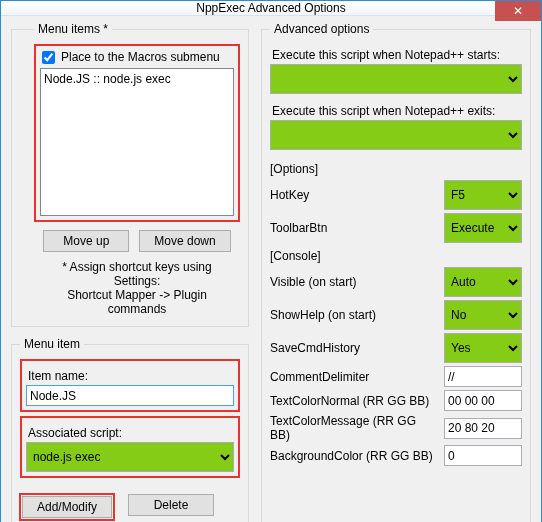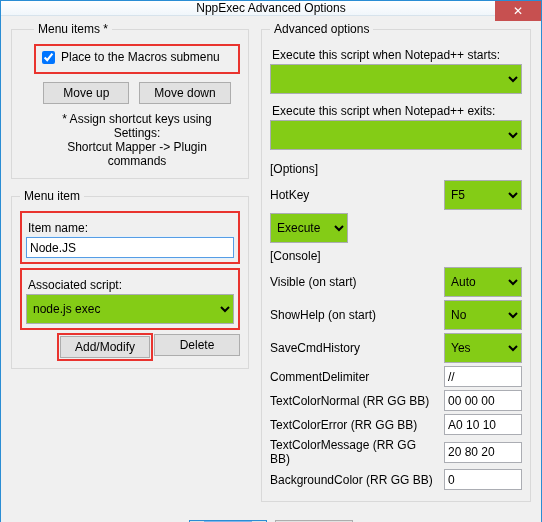--- a/index.html
+++ b/index.html
@@ -119,20 +119,23 @@
 
       <div class="leftcol">
         <fieldset class="menuitems">
           <legend>Menu items *</legend>
 
           <div class="highlight-block" style="padding:4px 4px 4px 4px;">
             <label class="chk">
               <input type="checkbox" checked="" style="">
               <span>Place to the Macros submenu</span>
             </label>
+            <div class="listbox">
+              <div class="item">Node.JS :: node.js exec</div>
+            </div>
           </div>
 
           <div class="btnrow">
             <button disabled="">Move up</button>
             <button disabled="">Move down</button>
           </div>
 
           <div class="hint">
             <div>* Assign shortcut keys using Settings:</div>
             <div>Shortcut Mapper -&gt; Plugin commands</div>
@@ -147,21 +150,21 @@
             <input type="text" class="textinput focused" value="Node.JS" style="">
           </div>
 
           <div class="highlight-block">
             <div class="field-label">Associated script:</div>
             <select>
               <option selected="">node.js exec</option>
             </select>
           </div>
 
-          <div class="btnrow" style="justify-content:flex-end; gap:2px; margin-top:4px;">
+          <div class="btnrow" style="justify-content:flex-start; gap:14px; margin-top:16px;">
             <span class="highlight" style="display:inline-block; padding:2px;">
               <button>Add/Modify</button>
             </span>
             <button disabled="">Delete</button>
           </div>
         </fieldset>
       </div>
 
       <div class="rightcol">
         <fieldset style="flex:1;">
@@ -177,20 +180,21 @@
             <option selected=""></option>
           </select>
 
           <div class="sect-head" style="margin-top:12px;">[Options]</div>
 
           <div class="row">
             <span class="rlabel">HotKey</span>
             <span class="rctrl"><select class="small"><option selected="">F5</option></select></span>
           </div>
           <div class="row">
+            <span class="rlabel">ToolbarBtn</span>
             <span class="rctrl"><select class="small"><option selected="">Execute</option></select></span>
           </div>
 
           <div class="sect-head">[Console]</div>
 
           <div class="row">
             <span class="rlabel">Visible (on start)</span>
             <span class="rctrl"><select class="small"><option selected="">Auto</option></select></span>
           </div>
           <div class="row">
@@ -201,24 +205,20 @@
             <span class="rlabel">SaveCmdHistory</span>
             <span class="rctrl"><select class="small"><option selected="">Yes</option></select></span>
           </div>
           <div class="row">
             <span class="rlabel">CommentDelimiter</span>
             <span class="rctrl"><input type="text" class="smalltxt" value="//" style=""></span>
           </div>
           <div class="row">
             <span class="rlabel">TextColorNormal (RR GG BB)</span>
             <span class="rctrl"><input type="text" class="smalltxt" value="00 00 00" style=""></span>
-          </div>
-          <div class="row">
-            <span class="rlabel">TextColorError (RR GG BB)</span>
-            <span class="rctrl"><input type="text" class="smalltxt" value="A0 10 10" style=""></span>
           </div>
           <div class="row">
             <span class="rlabel">TextColorMessage (RR GG BB)</span>
             <span class="rctrl"><input type="text" class="smalltxt" value="20 80 20" style=""></span>
           </div>
           <div class="row">
             <span class="rlabel">BackgroundColor (RR GG BB)</span>
             <span class="rctrl"><input type="text" class="smalltxt" value="0" style=""></span>
           </div>
         </fieldset>

